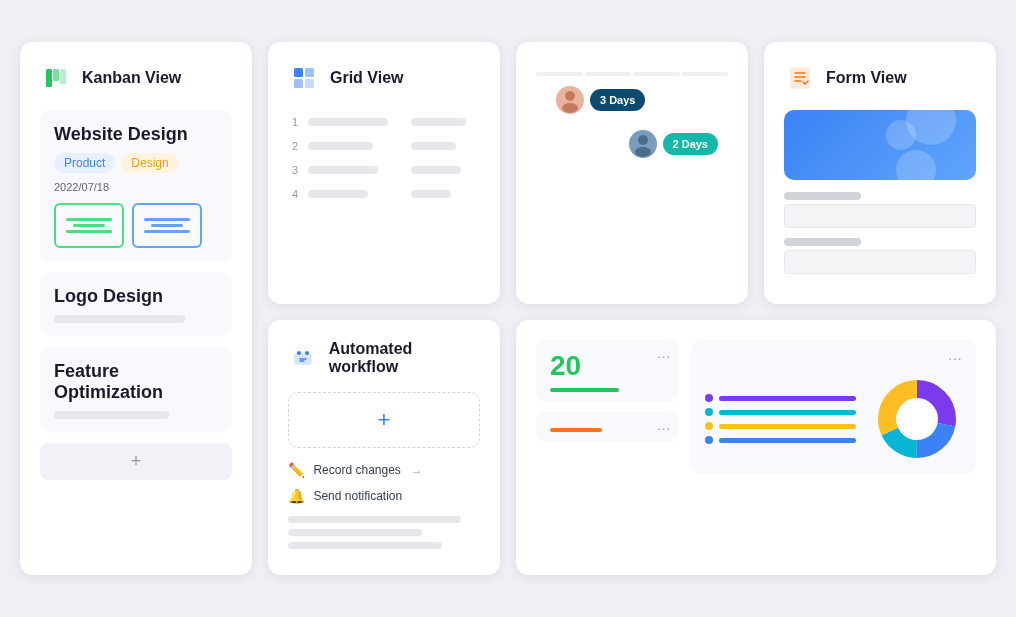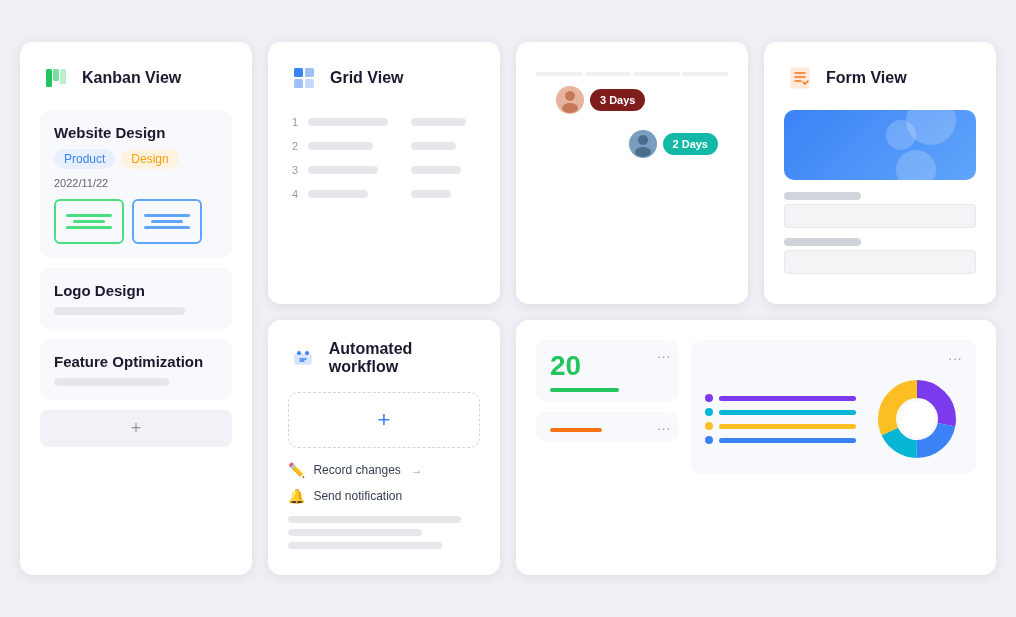--- a/index.html
+++ b/index.html
@@ -48,21 +48,21 @@
 
     
     .kanban-card { grid-column: 1; grid-row: 1 / 3; }
     .kanban-item {
       background: #f8f9fc;
       border-radius: 10px;
       padding: 14px;
       margin-bottom: 10px;
     }
     .kanban-item-title {
-      font-size: 15px;
+      font-size: 18px;
       font-weight: 600;
       color: #1a1a2e;
       margin-bottom: 8px;
     }
     .tag-row { display: flex; gap: 6px; margin-bottom: 8px; }
     .tag {
       padding: 3px 10px;
       border-radius: 20px;
       font-size: 12px;
       font-weight: 500;
@@ -137,21 +137,21 @@
       display: flex;
       align-items: center;
       padding: 5px 10px;
       border-radius: 20px;
       font-size: 11px;
       font-weight: 600;
       color: #fff;
       gap: 6px;
       white-space: nowrap;
     }
-    .gantt-bar.purple { background: #7f1d1d; }
+    .gantt-bar.purple { background: #0c4a6e; }
     .gantt-bar.teal { background: #14b8a6; }
     .avatar {
       width: 28px;
       height: 28px;
       border-radius: 50%;
       overflow: hidden;
       margin-right: 6px;
       flex-shrink: 0;
     }
     .avatar-placeholder {
@@ -316,21 +316,21 @@
       </div>
       <span class="card-title">Kanban View</span>
     </div>
 
     <div class="kanban-item">
       <div class="kanban-item-title">Website Design</div>
       <div class="tag-row">
         <span class="tag tag-product">Product</span>
         <span class="tag tag-design">Design</span>
       </div>
-      <div class="date-text">2022/11/22</div>
+      <div class="date-text">2022/07/18</div>
       <div class="mini-cards">
         <div class="mini-card">
           <div class="mini-card-line"></div>
           <div class="mini-card-line short"></div>
           <div class="mini-card-line"></div>
         </div>
         <div class="mini-card blue">
           <div class="mini-card-line"></div>
           <div class="mini-card-line short"></div>
           <div class="mini-card-line"></div>

